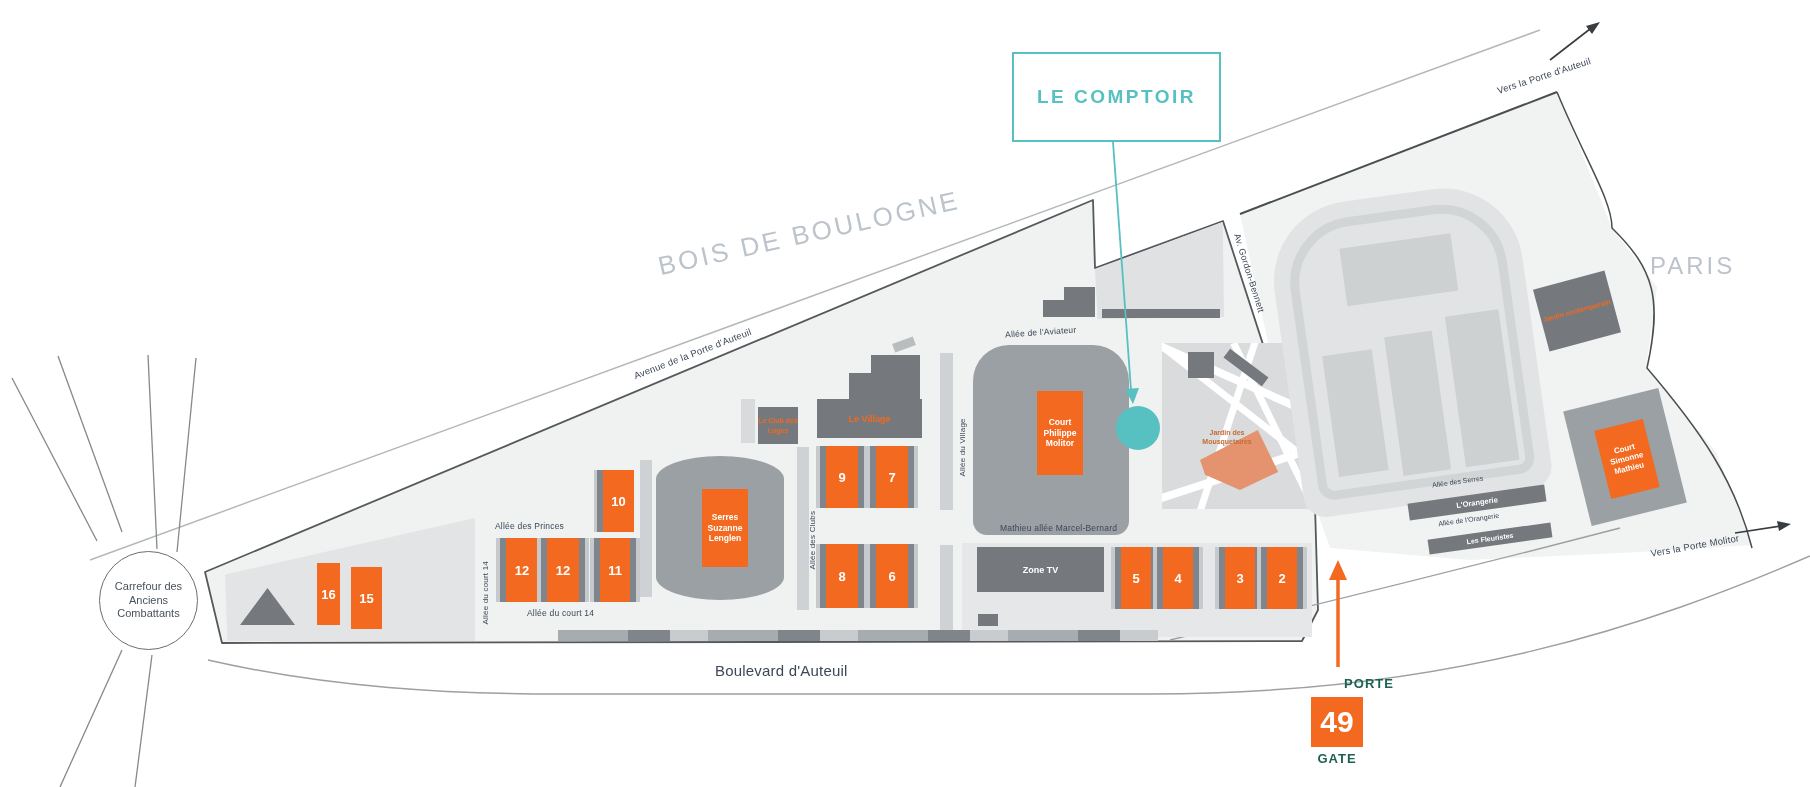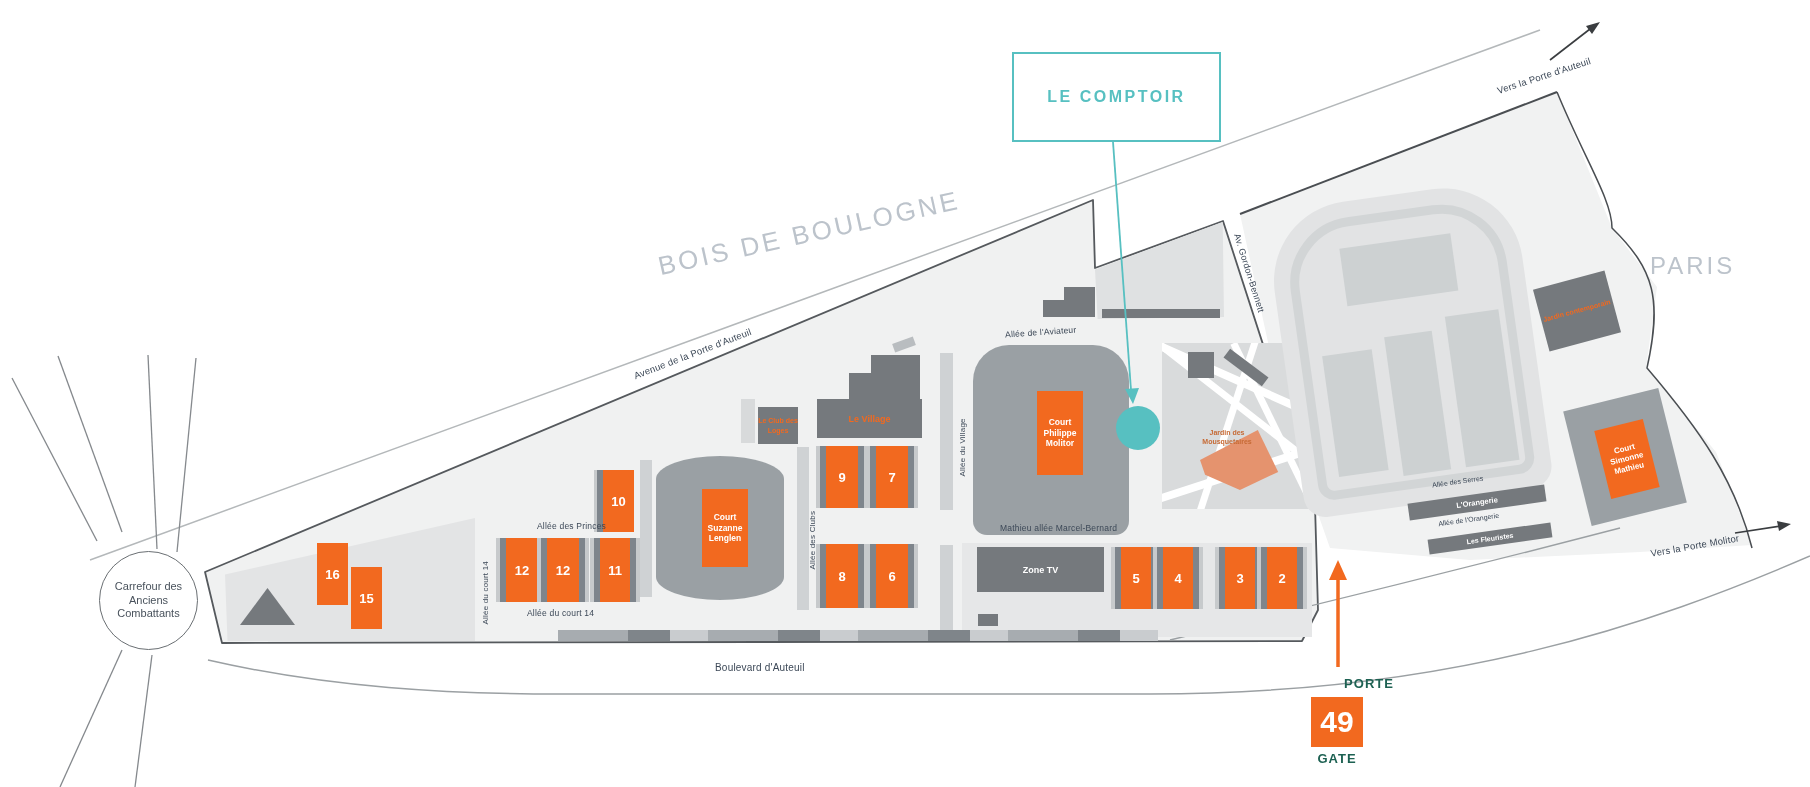--- a/index.html
+++ b/index.html
@@ -30,21 +30,21 @@
   
   .rlabel{position:absolute;color:var(--road-label,#3c4857);font-size:9px;
           white-space:nowrap;letter-spacing:.2px;}
   .rlabel.v{transform:rotate(-90deg);transform-origin:center;}
   
   .area{position:absolute;color:var(--area-label,#bcc3cb);letter-spacing:3px;
         white-space:nowrap;font-weight:400;}
   
   .callout{position:absolute;left:1012px;top:52px;width:205px;height:86px;
            background:#fff;border:2px solid var(--accent-teal,#57c0c1);
-           color:var(--accent-teal,#57c0c1);font-weight:bold;font-size:16px;
+           color:var(--accent-teal,#57c0c1);font-weight:bold;font-size:19px;
            letter-spacing:2.5px;display:flex;align-items:center;justify-content:center;
            text-align:center;line-height:1.6;}
   .marker{position:absolute;left:1116px;top:406px;width:44px;height:44px;
           border-radius:50%;background:var(--accent-teal,#57c0c1);}
   
   .gate-word{position:absolute;color:var(--gate-green,#1d6152);font-weight:bold;
              font-size:13px;letter-spacing:1px;text-align:center;width:80px;}
   .gate-num{position:absolute;left:1311px;top:697px;width:52px;height:50px;
             background:var(--court-orange,#f2691f);color:#fff;font-weight:bold;
             font-size:30px;display:flex;align-items:center;justify-content:center;}
@@ -127,21 +127,21 @@
     <div class="path" style="left:-30px;top:70px;width:240px;height:7px;transform:rotate(38deg);"></div>
     <div class="path" style="left:60px;top:-10px;width:7px;height:200px;transform:rotate(18deg);"></div>
     <div class="path" style="left:112px;top:-10px;width:7px;height:200px;transform:rotate(-26deg);"></div>
   </div>
   <div class="bld" style="left:1188px;top:352px;width:26px;height:26px;"></div>
   <div class="bld" style="left:1222px;top:362px;width:48px;height:11px;transform:rotate(37deg);"></div>
   <div class="abs" style="left:1200px;top:425px;width:85px;height:70px;background:var(--salmon,#e5936e);clip-path:polygon(68% 7%,92% 67%,47% 93%,6% 71%,0% 50%);"></div>
   <div class="abs" style="left:1196px;top:428px;width:62px;text-align:center;color:#c66a35;font-weight:bold;font-size:7px;line-height:1.3;">Jardin des Mousquetaires</div>
 
   <div class="stadium" style="left:656px;top:456px;width:128px;height:144px;border-radius:50% / 16%;"></div>
-  <div class="stad-label" style="left:702px;top:489px;width:42px;height:74px;">Court Suzanne Lenglen</div>
+  <div class="stad-label" style="left:702px;top:489px;width:42px;height:74px;">Serres Suzanne Lenglen</div>
 
   <div class="stadium" style="left:973px;top:345px;width:156px;height:190px;border-radius:36px 36px 14px 14px;"></div>
   <div class="stad-label" style="left:1037px;top:391px;width:42px;height:80px;">Court Philippe Molitor</div>
 
   <div class="stadium" style="left:1576px;top:398px;width:98px;height:118px;transform:rotate(-14deg);"></div>
   <div class="stad-label" style="left:1602px;top:424px;width:46px;height:66px;transform:rotate(-14deg);font-size:8px;">Court Simonne Mathieu</div>
 
   <div class="gh">
     <div class="base"></div>
     <div class="ring"></div>
@@ -155,46 +155,46 @@
   <div class="bld bld-label orange-txt" style="left:817px;top:399px;width:105px;height:39px;font-size:9px;">Le Village</div>
   <div class="patch" style="left:741px;top:399px;width:14px;height:44px;background:#d8dadb;"></div>
   <div class="bld bld-label orange-txt" style="left:758px;top:407px;width:40px;height:37px;font-size:7px;line-height:1.3;">Le Club des Loges</div>
   <div class="bld bld-label orange-txt" style="left:1540px;top:279px;width:74px;height:64px;font-size:7px;line-height:1.3;transform:rotate(-15deg);">Jardin contemporain</div>
 
   <div class="bars-label" style="left:1432px;top:478px;">Allée des Serres</div>
   <div class="bar" style="left:1408px;top:494px;width:138px;height:17px;font-size:7.5px;">L'Orangerie</div>
   <div class="bars-label" style="left:1438px;top:516px;">Allée de l'Orangerie</div>
   <div class="bar" style="left:1428px;top:531px;width:124px;height:15px;font-size:7px;">Les Fleuristes</div>
 
-  <div class="crt plain" style="left:317px;top:543px;width:31px;height:62px;">16</div>
+  <div class="crt plain" style="left:317px;top:563px;width:23px;height:62px;">16</div>
   <div class="crt plain" style="left:351px;top:567px;width:31px;height:62px;">15</div>
   <div class="crt" style="left:500px;top:538px;width:44px;height:64px;">12</div>
   <div class="crt" style="left:541px;top:538px;width:44px;height:64px;">12</div>
   <div class="crt" style="left:594px;top:538px;width:42px;height:64px;">11</div>
   <div class="crt lonely" style="left:597px;top:470px;width:37px;height:62px;text-align:right;">10</div>
   <div class="crt" style="left:820px;top:446px;width:44px;height:62px;">9</div>
   <div class="crt" style="left:870px;top:446px;width:44px;height:62px;">7</div>
   <div class="crt" style="left:820px;top:544px;width:44px;height:64px;">8</div>
   <div class="crt" style="left:870px;top:544px;width:44px;height:64px;">6</div>
   <div class="crt" style="left:1115px;top:547px;width:42px;height:62px;">5</div>
   <div class="crt" style="left:1157px;top:547px;width:42px;height:62px;">4</div>
   <div class="crt" style="left:1219px;top:547px;width:42px;height:62px;">3</div>
   <div class="crt" style="left:1261px;top:547px;width:42px;height:62px;">2</div>
 
   <div class="carrefour">
     <span>Carrefour des Anciens Combattants</span>
   </div>
 
   <div class="rlabel" style="left:630px;top:348px;font-size:9.5px;transform:rotate(-21deg);">Avenue de la Porte d'Auteuil</div>
-  <div class="rlabel" style="left:715px;top:662px;font-size:10px;">Boulevard d'Auteuil</div>
+  <div class="rlabel" style="left:715px;top:662px;font-size:15px;">Boulevard d'Auteuil</div>
   <div class="rlabel" style="left:1208px;top:268px;font-size:9px;transform:rotate(72.5deg);">Av. Gordon-Bennett</div>
   <div class="rlabel" style="left:1495px;top:70px;font-size:9.5px;transform:rotate(-18deg);">Vers la Porte d'Auteuil</div>
   <div class="rlabel" style="left:1650px;top:540px;font-size:9.5px;transform:rotate(-10deg);">Vers la Porte Molitor</div>
   <div class="rlabel" style="left:1005px;top:327px;font-size:8.5px;transform:rotate(-4deg);">Allée de l'Aviateur</div>
-  <div class="rlabel" style="left:495px;top:521px;font-size:8.5px;margin-left:42px;">Allée des Princes</div>
+  <div class="rlabel" style="left:495px;top:521px;font-size:8.5px;">Allée des Princes</div>
   <div class="rlabel v" style="left:445px;top:580px;width:80px;font-size:8px;">Allée du court 14</div>
   <div class="rlabel" style="left:527px;top:608px;font-size:8.5px;">Allée du court 14</div>
   <div class="rlabel v" style="left:772px;top:525px;width:80px;font-size:8px;">Allée des Clubs</div>
   <div class="rlabel v" style="left:922px;top:432px;width:80px;font-size:8px;">Allée du Village</div>
   <div class="rlabel" style="left:1000px;top:523px;font-size:8.5px;">Mathieu allée Marcel-Bernard</div>
 
   <div class="area" style="left:655px;top:218px;font-size:26px;transform:rotate(-12.5deg);">BOIS DE BOULOGNE</div>
   <div class="area" style="left:1650px;top:252px;font-size:24px;">PARIS</div>
 
   <svg class="layer" width="1810" height="787" viewBox="0 0 1810 787">

